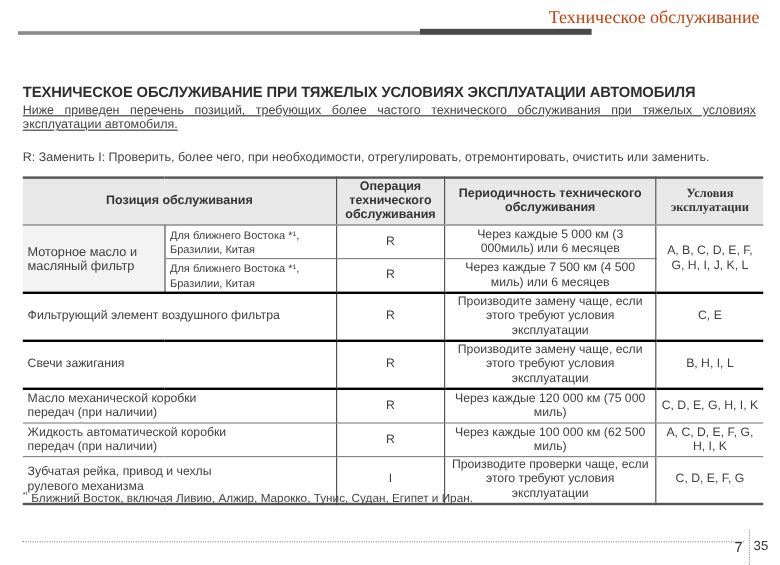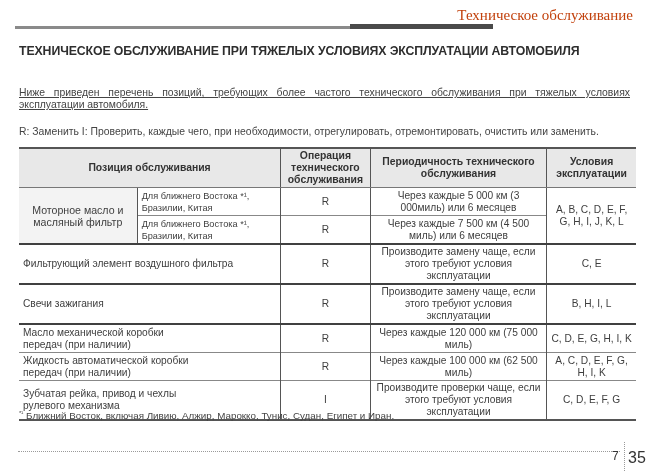--- a/index.html
+++ b/index.html
@@ -7,83 +7,83 @@
       width: 650px; height: 471px; background: #ffffff; position: relative; overflow: hidden;
       font-family: "Liberation Sans", sans-serif; color: #3a3a3a;
     }
     .hdr-line { position: absolute; left: 15px; top: 26px; width: 335px; height: 3px; background: #8a8a8a; }
     .hdr-bar { position: absolute; left: 350px; top: 24px; width: 143px; height: 5px; background: #4a4a4a; }
     .hdr-title {
       position: absolute; right: 147px; top: 7px; font-family: "Liberation Serif", serif;
       font-size: 15px; color: #c2410c; white-space: nowrap; transform: translateX(130px);
     }
     .section-title {
-      position: absolute; left: 19px; top: 44px; width: 600px;
+      position: absolute; left: 19px; top: 70px; width: 600px;
       font-weight: bold; font-size: 12.3px; line-height: 14px; color: #2e2e2e; letter-spacing: -0.1px;
     }
     .intro { position: absolute; left: 19px; top: 87px; width: 611px; font-size: 10.4px; line-height: 12.4px; color: #444; }
     .intro p { margin: 0; text-decoration: underline; }
     .intro .just { text-align: justify; text-align-last: left; }
     .legend { position: absolute; left: 19px; top: 126px; font-size: 10.4px; color: #444; white-space: nowrap; }
 
     table.maint {
       position: absolute; left: 19px; top: 147px; width: 617px;
       border-collapse: collapse; font-size: 10.2px; color: #3e3e3e;
       border-top: 2px solid #555; border-bottom: 2px solid #555;
     }
     table.maint th {
       background: #e8e8e8; font-weight: bold; color: #333; font-size: 10.4px; line-height: 12px;
       border-bottom: 1px solid #777; padding: 1px 3px; height: 36px;
     }
     table.maint td { border-top: 1px solid #888; padding: 1px 4px; line-height: 12px; vertical-align: middle; }
-    table.maint tr.thick td { border-top: 2px solid #404040; border-radius: 11px; }
+    table.maint tr.thick td { border-top: 2px solid #000000; border-radius: 11px; }
     table.maint .vl { border-left: 1px solid #555; }
     table.maint .c { text-align: center; }
     .sub { font-size: 9.2px; line-height: 11px; }
     .c1 { width: 106px; }
     .c1b { width: 130px; }
     .c2 { width: 80px; margin-left: 36px; }
     .c3 { width: 164px; }
-    .c4 { width: 80px; }
+    .c4 { width: 80px; font-family: Liberation Serif, serif; }
     tr.h2 td { height: 25px; margin-top: 24px; }
     .footnote { position: absolute; left: 19px; top: 410px; font-size: 9.8px; color: #444; white-space: nowrap; }
     .footnote sup { font-size: 6px; }
     .dotted { position: absolute; left: 18px; top: 451px; width: 602px; border-top: 1px dotted #9a9a9a; }
     .vdot { position: absolute; left: 624px; top: 442px; height: 29px; border-left: 1px dotted #9a9a9a; }
     .pg-ch { position: absolute; left: 612px; top: 449px; font-size: 12px; color: #333; }
-    .pg-num { position: absolute; left: 628px; top: 449px; font-size: 16px; color: #333; }
+    .pg-num { position: absolute; left: 628px; top: 449px; font-size: 11px; color: #333; }
   </style>
 </head>
 <body>
 
 <div class="hdr-line"></div>
 <div class="hdr-bar"></div>
 <div class="hdr-title">Техническое обслуживание</div>
 
 <div class="section-title">
   <div>ТЕХНИЧЕСКОЕ ОБСЛУЖИВАНИЕ ПРИ ТЯЖЕЛЫХ УСЛОВИЯХ ЭКСПЛУАТАЦИИ АВТОМОБИЛЯ</div>
 </div>
 
 <div class="intro">
   <p class="just">Ниже приведен перечень позиций, требующих более частого технического обслуживания при тяжелых условиях эксплуатации автомобиля.</p>
 </div>
-<div class="legend">R: Заменить  I: Проверить, каждые чего, при необходимости, отрегулировать, отремонтировать, очистить или заменить.</div>
+<div class="legend">R: Заменить  I: Проверить, более чего, при необходимости, отрегулировать, отремонтировать, очистить или заменить.</div>
 
 <table class="maint">
   <thead>
     <tr>
       <th colspan="2">Позиция обслуживания</th>
       <th class="c2 vl">Операция технического обслуживания</th>
       <th class="c3 vl">Периодичность технического обслуживания</th>
       <th class="c4 vl">Условия эксплуатации</th>
     </tr>
   </thead>
   <tbody>
     <tr class="h2">
-      <td class="c1" rowspan="2" style="background:#f3f3f3;font-size:10.6px;text-align:center;">Моторное масло и масляный фильтр</td>
+      <td class="c1" rowspan="2" style="background:#f3f3f3;font-size:10.6px;">Моторное масло и масляный фильтр</td>
       <td class="c1b vl sub">Для ближнего Востока *¹, Бразилии, Китая</td>
       <td class="c vl">R</td>
       <td class="c vl">Через каждые 5 000 км (3 000миль) или 6 месяцев</td>
       <td class="c vl" rowspan="2">A, B, C, D, E, F, G, H, I, J, K, L</td>
     </tr>
     <tr class="h2">
       <td class="vl sub">Для ближнего Востока *¹, Бразилии, Китая</td>
       <td class="c vl">R</td>
       <td class="c vl">Через каждые 7 500 км (4 500 миль) или 6 месяцев</td>
     </tr>

